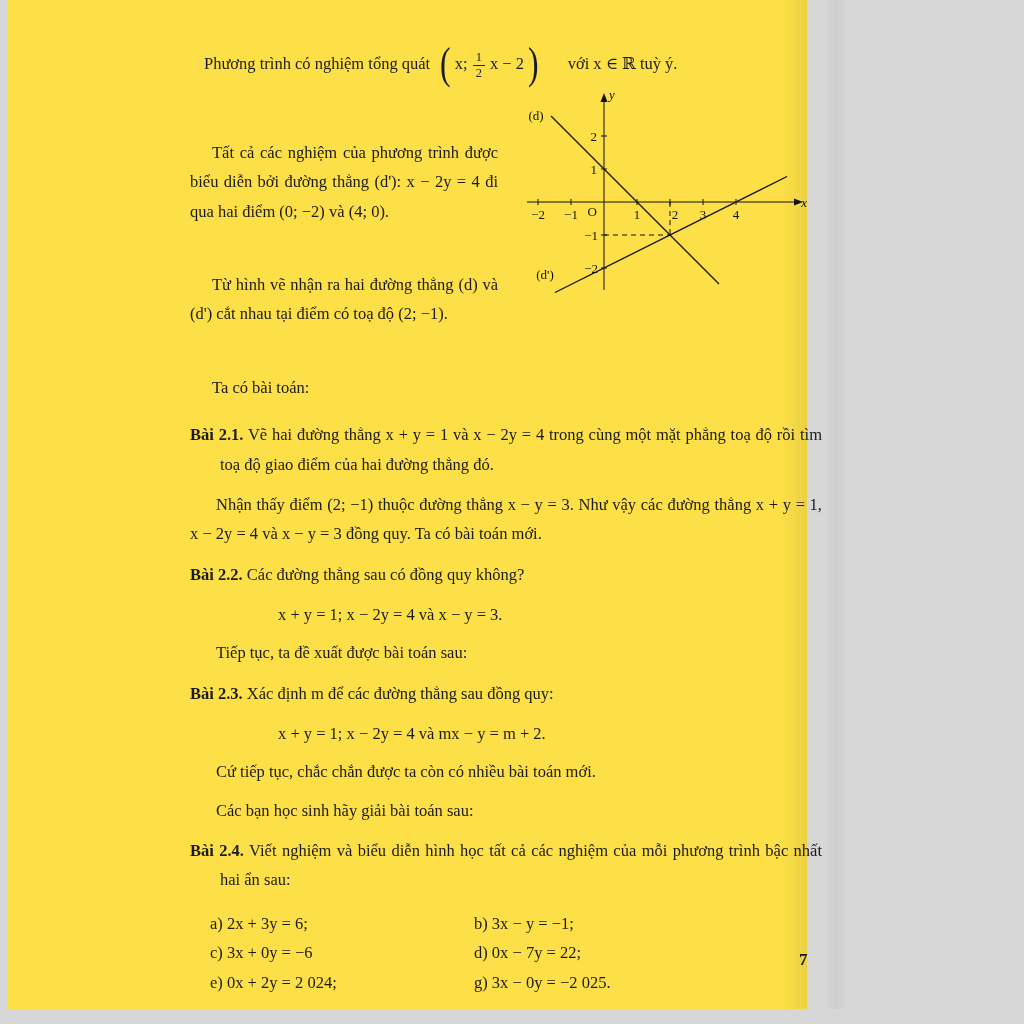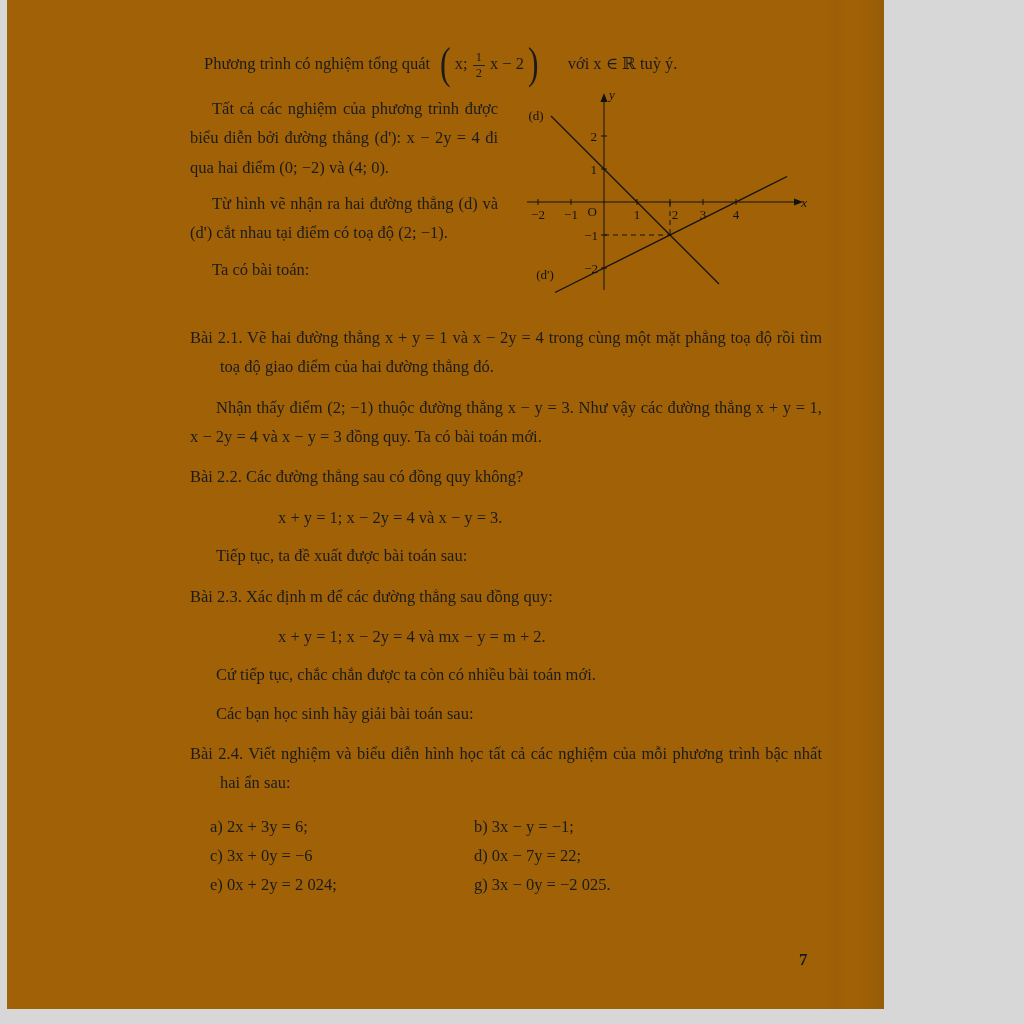--- a/index.html
+++ b/index.html
@@ -7,22 +7,22 @@
   body {
     background: #d7d7d7;
     font-family: "Liberation Serif", "DejaVu Serif", serif;
     color: #1b1b1b;
     overflow: hidden;
     position: relative;
   }
   .sheet {
     position: absolute;
     left: 7px; top: 0;
-    width: 877px; height: 1009px;
-    background: #a16207;
+    width: 800px; height: 1009px;
+    background: #fde047;
   }
   .edge-shadow-right {
     position: absolute; right: 0; top: 0;
     width: 26px; height: 100%;
     background: linear-gradient(to right, rgba(0,0,0,0), rgba(0,0,0,0.07));
   }
   .gutter-shade {
     position: absolute; left: 818px; top: 0;
     width: 22px; height: 100%;
     background: linear-gradient(to right, rgba(0,0,0,0), rgba(0,0,0,0.04), rgba(0,0,0,0));
@@ -56,27 +56,27 @@
     font-size: 12.5px;
     line-height: 1.2;
     transform: translateY(1px);
   }
   .frac-num { border-bottom: 1px solid #222; padding: 0 3px; }
   .intro-tail { margin-left: 25px; }
   .intro-lead { margin-right: 6px; }
 
   .fig-row { display: flex; margin: 2px 0 6px; }
   .side-col { width: 308px; text-align: justify; }
-  .side-col p { margin-bottom: 7px; }
+  .side-col p { margin-bottom: 7px; margin-top: 44px; }
   .side-col p.ind { text-indent: 22px; }
   .figure { flex: 1; display: flex; justify-content: center; margin-top: -12px; }
 
   p.note { text-indent: 26px; text-align: justify; margin: 9px 0; }
   p.bai { padding-left: 30px; text-indent: -30px; text-align: justify; margin: 11px 0; }
-  .bai-label { font-weight: normal; }
+  .bai-label { font-weight: bold; }
   p.equation { padding-left: 88px; margin: 9px 0; }
   .eq-grid {
     display: grid;
     grid-template-columns: 264px auto;
     padding-left: 20px;
     margin-top: 14px;
   }
   .page-num {
     position: absolute;
     left: 792px; top: 950px;

